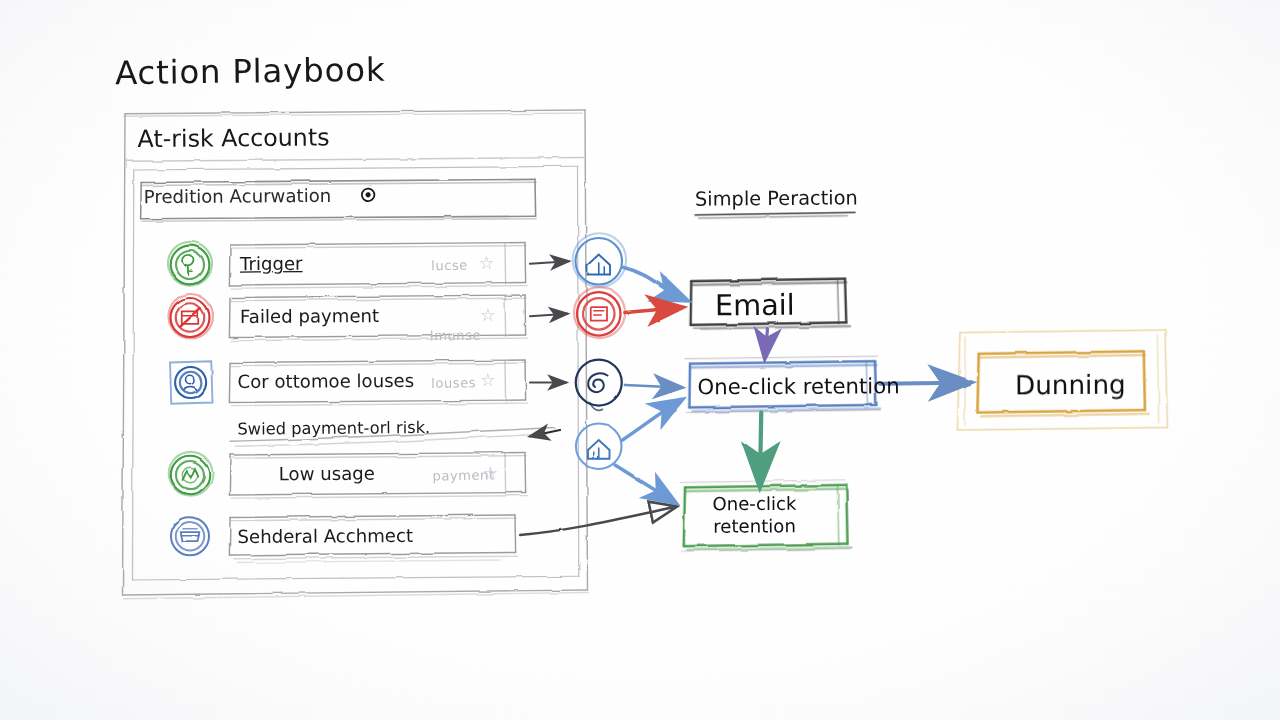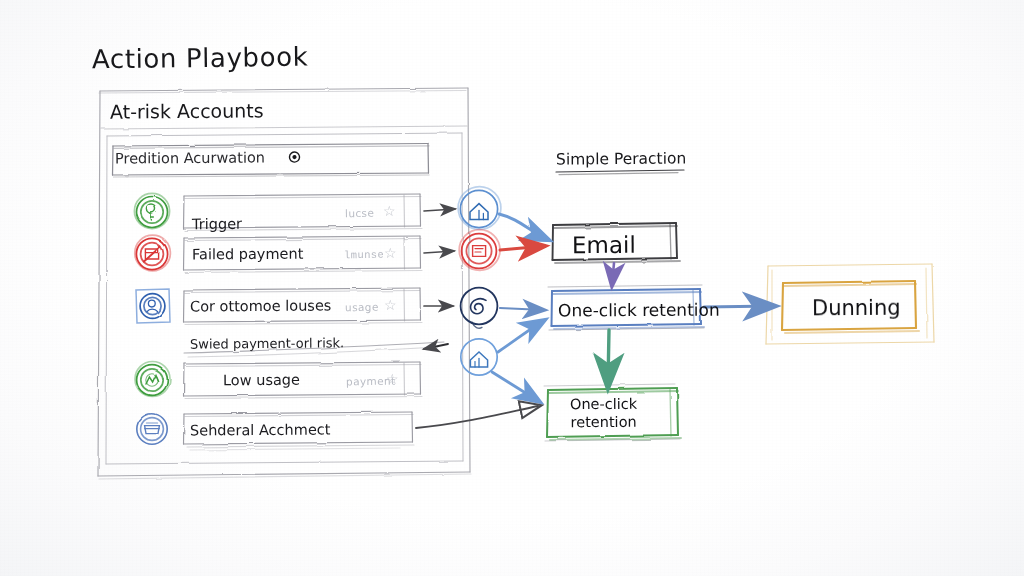--- a/index.html
+++ b/index.html
@@ -355,30 +355,30 @@
   </g>
 </svg>
 
 <div id="title" class="txt hand">Action Playbook</div>
 <div id="panelTitle" class="txt hand">At-risk Accounts</div>
 <div id="searchText" class="txt hand">Predition Acurwation</div>
 <div id="colHdr" class="txt hand">Simple Peraction</div>
 
 <div class="txt hand" style="left:288px;top:150px;font-size:13px;color:#17171a;font-weight:700;">⦿</div>
 
-<div class="txt hand rowLabel" style="left:192px;top:216px;transform:rotate(-.4deg);">Trigger</div>
+<div class="txt hand rowLabel" style="left:192px;top:204px;transform:rotate(-.4deg);text-decoration:underline;">Trigger</div>
 <div class="txt hand rowMeta" style="left:345px;top:207px;transform:rotate(-1deg);">lucse</div>
 <div class="txt hand rowMeta" style="left:383px;top:203px;font-size:14px;color:#c2c5cc;">☆</div>
 
 <div class="txt hand rowLabel" style="left:192px;top:246px;transform:rotate(-.4deg);">Failed payment</div>
-<div class="txt hand rowMeta" style="left:344px;top:249px;transform:rotate(-1deg);font-family:Liberation Mono, monospace;">lmunse</div>
+<div class="txt hand rowMeta" style="left:344px;top:263px;transform:rotate(-1deg);">lmunse</div>
 <div class="txt hand rowMeta" style="left:384px;top:245px;font-size:14px;color:#c2c5cc;">☆</div>
 
 <div class="txt hand rowLabel" style="left:190px;top:298px;transform:rotate(-.4deg);">Cor ottomoe  louses</div>
-<div class="txt hand rowMeta" style="left:345px;top:301px;transform:rotate(-1deg);">usage</div>
+<div class="txt hand rowMeta" style="left:345px;top:301px;transform:rotate(-1deg);">louses</div>
 <div class="txt hand rowMeta" style="left:384px;top:297px;font-size:14px;color:#c2c5cc;">☆</div>
 
 <div class="txt hand noteLine" style="left:190px;top:336px;transform:rotate(-.5deg);">Swied payment-orl risk.</div>
 
 <div class="txt hand rowLabel" style="left:190px;top:372px;transform:rotate(-.4deg);margin-left:33px;">Low usage</div>
 <div class="txt hand rowMeta" style="left:346px;top:375px;transform:rotate(-1deg);">payment</div>
 <div class="txt hand rowMeta" style="left:386px;top:371px;font-size:14px;color:#c2c5cc;">☆</div>
 
 <div class="txt hand rowLabel" style="left:190px;top:422px;transform:rotate(-.4deg);">Sehderal Acchmect</div>
 

